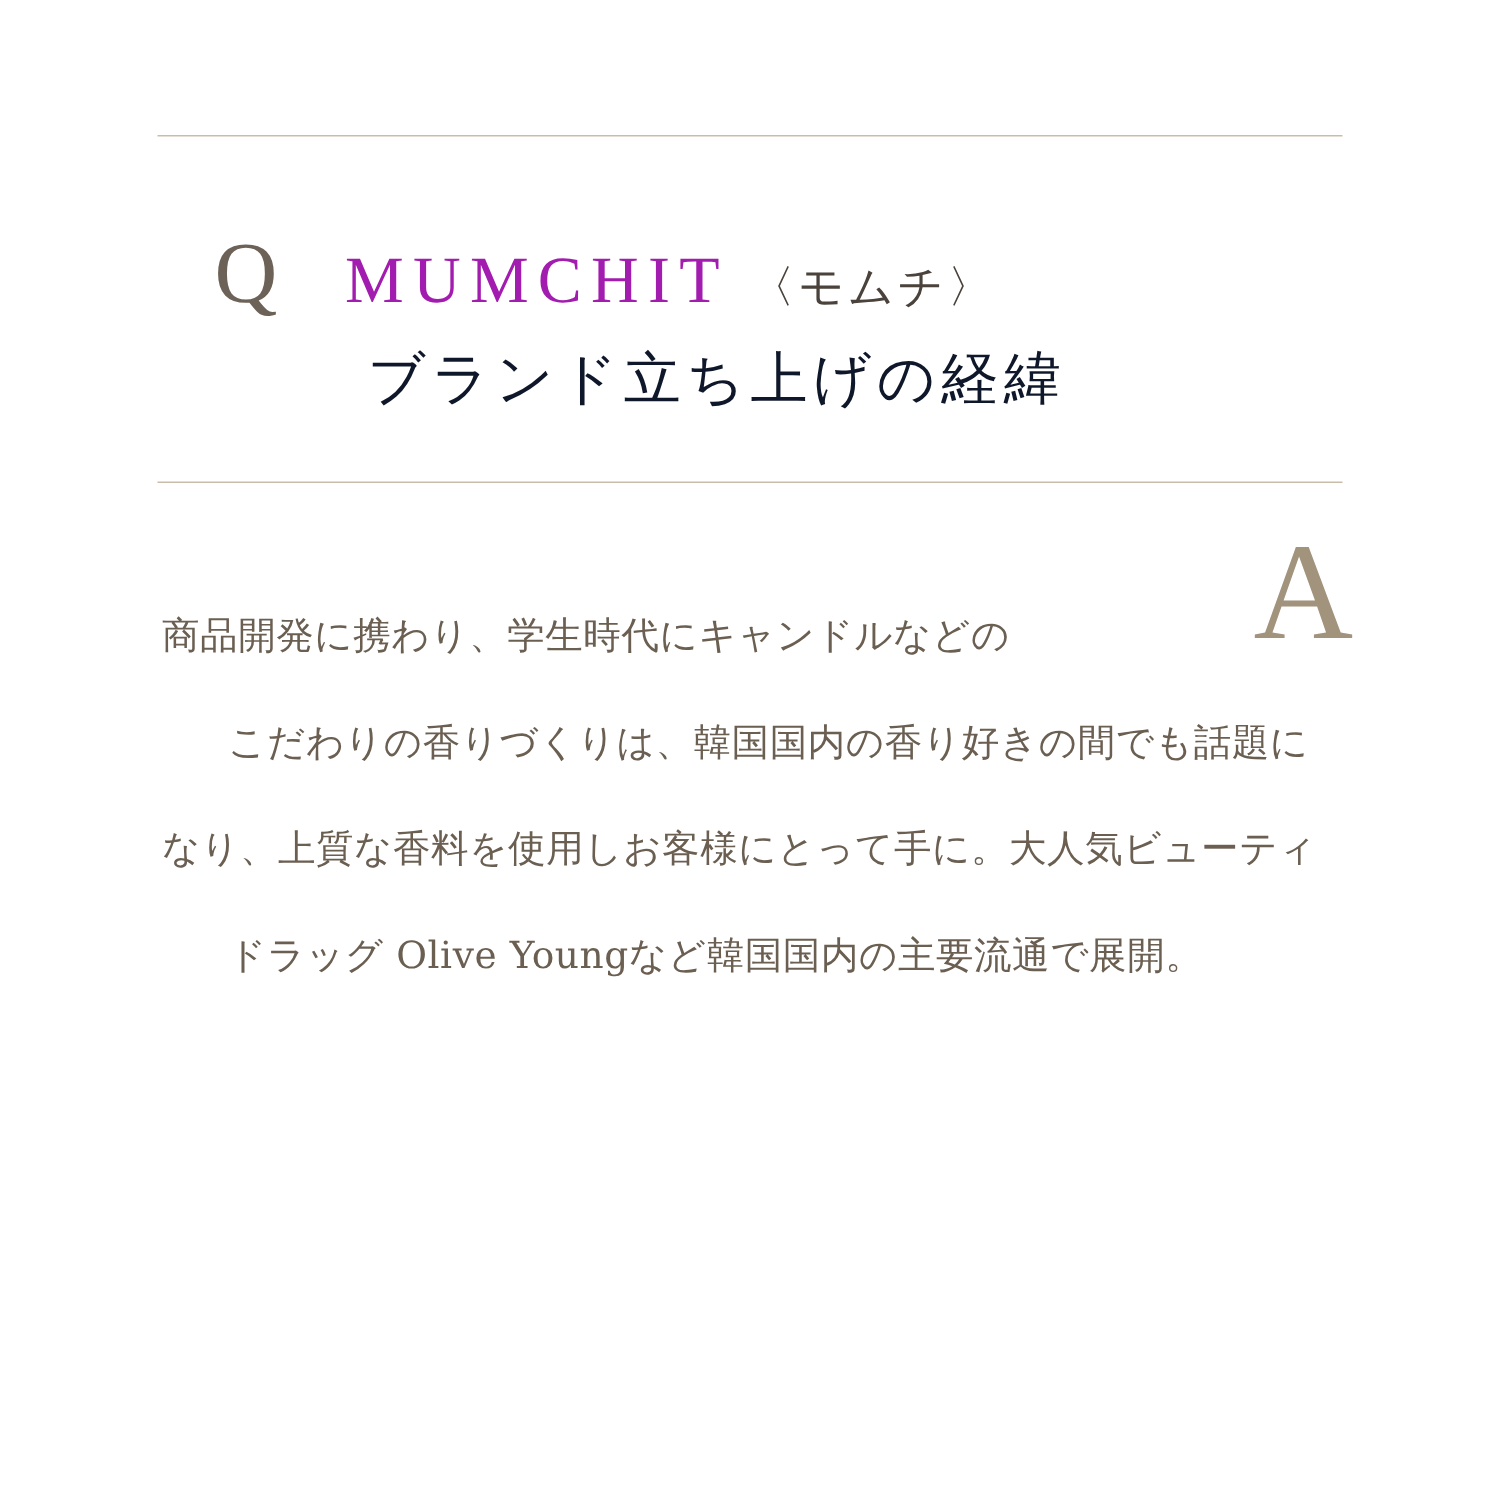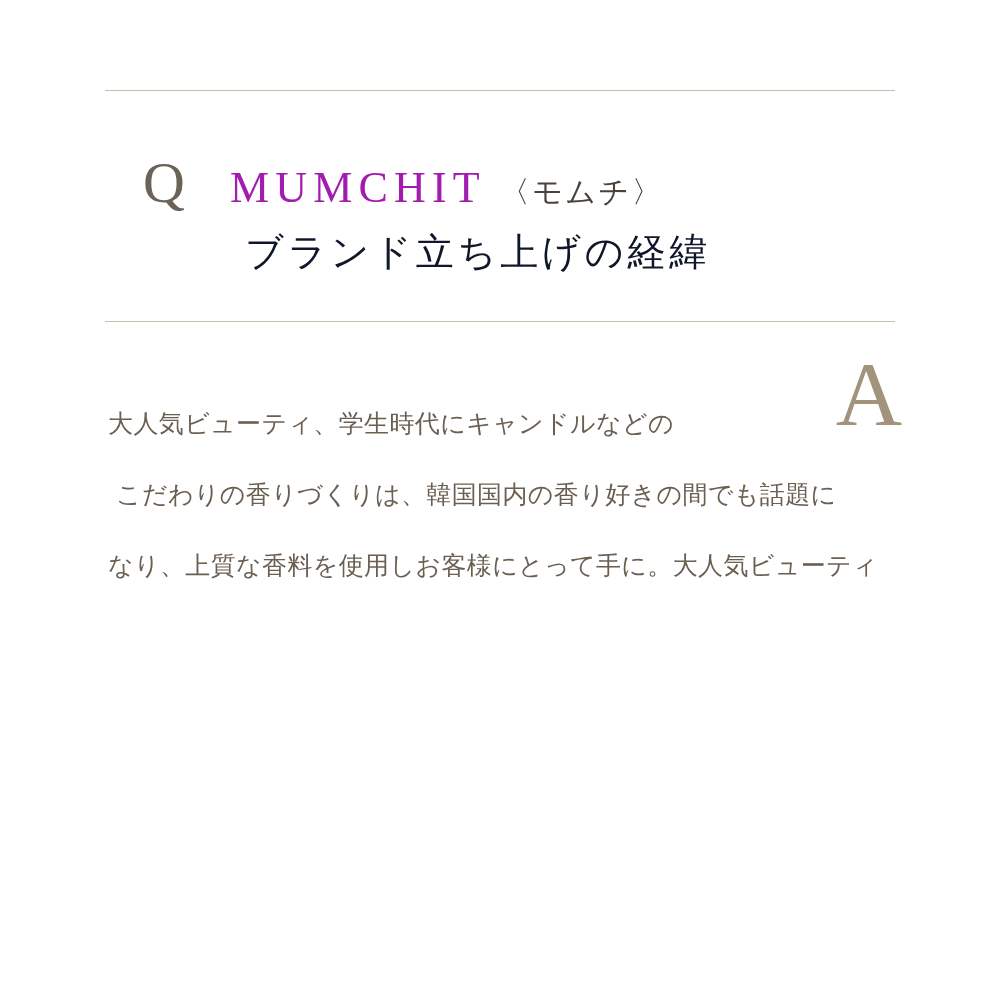--- a/index.html
+++ b/index.html
@@ -106,20 +106,21 @@
     font-family: "DejaVu Serif", serif;
     font-size: 25px;
     color: #6b5f52;
     letter-spacing: 0.015em;
     line-height: 71px;
     white-space: nowrap;
   }
 
   .answer p.indent {
     text-indent: 8px;
+    margin-left: 36px;
   }
 </style>
 </head>
 <body>
 
 <div class="page">
 
   <div class="qa-header">
 
     <div class="q-line1">
@@ -128,18 +129,19 @@
       <span class="q-brand-jp">〈モムチ〉</span>
     </div>
 
     <div class="q-line2">ブランド立ち上げの経緯</div>
 
   </div>
 
   <div class="a-mark">A</div>
 
   <div class="answer">
-    <p>大人気ビューティ、学生時代にキャンドルなどの</p>
+    <p>商品開発に携わり、学生時代にキャンドルなどの</p>
     <p class="indent">こだわりの香りづくりは、韓国国内の香り好きの間でも話題に</p>
     <p>なり、上質な香料を使用しお客様にとって手に。大人気ビューティ</p>
+    <p class="indent">ドラッグ Olive Youngなど韓国国内の主要流通で展開。</p>
   </div>
 
 </div>
 
 </body></html>

